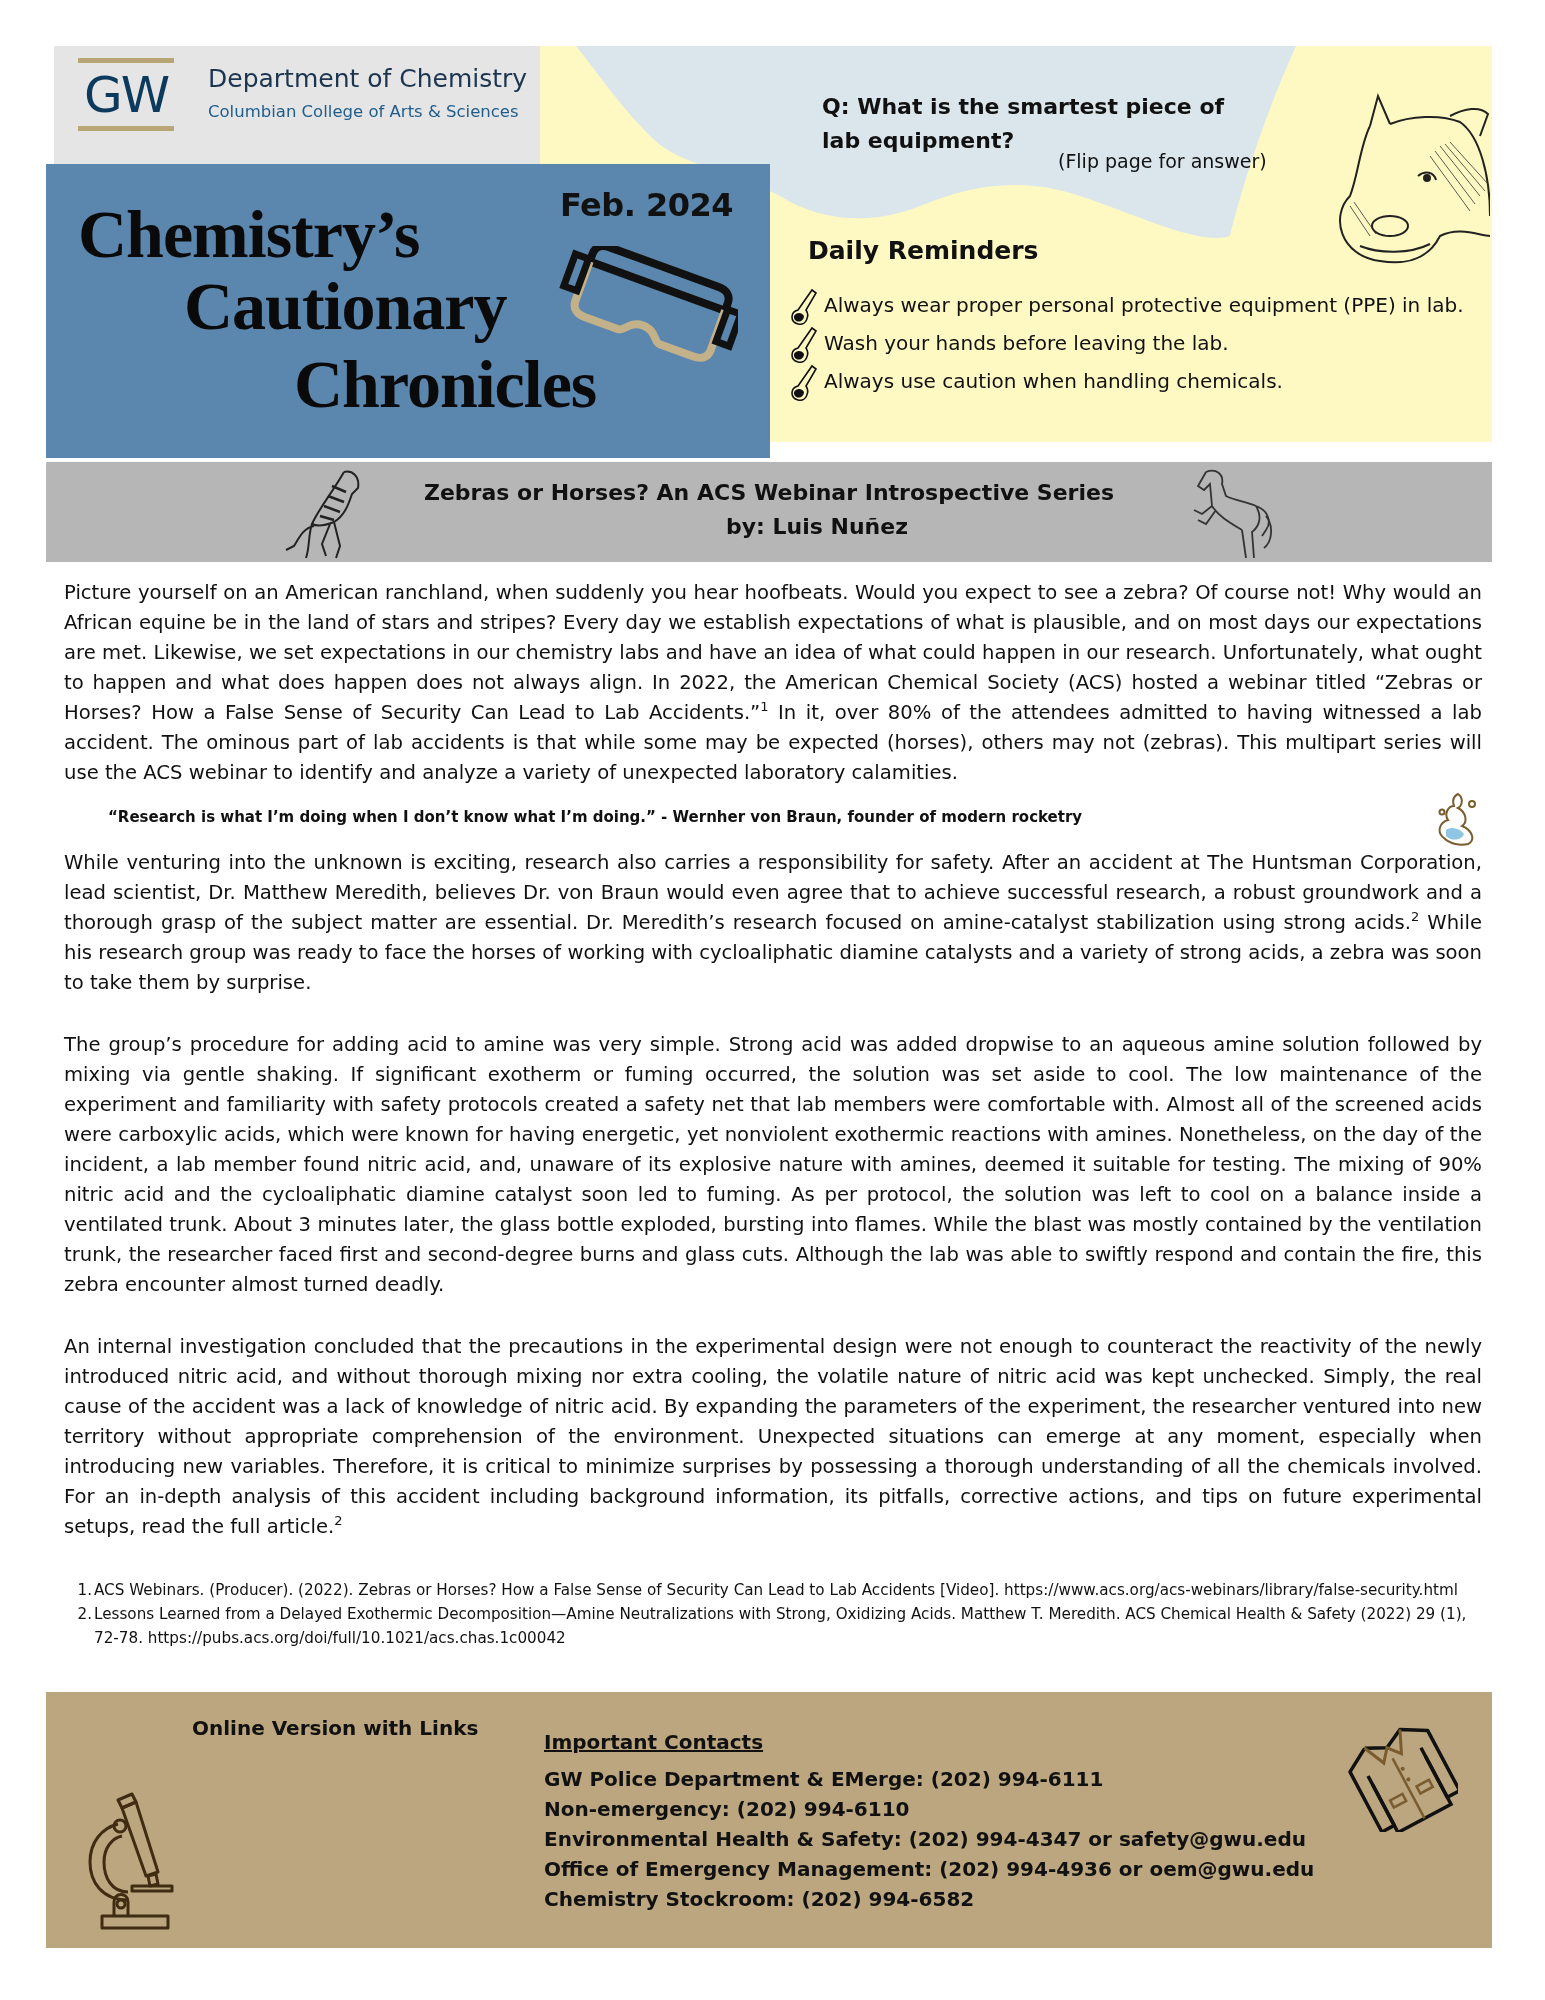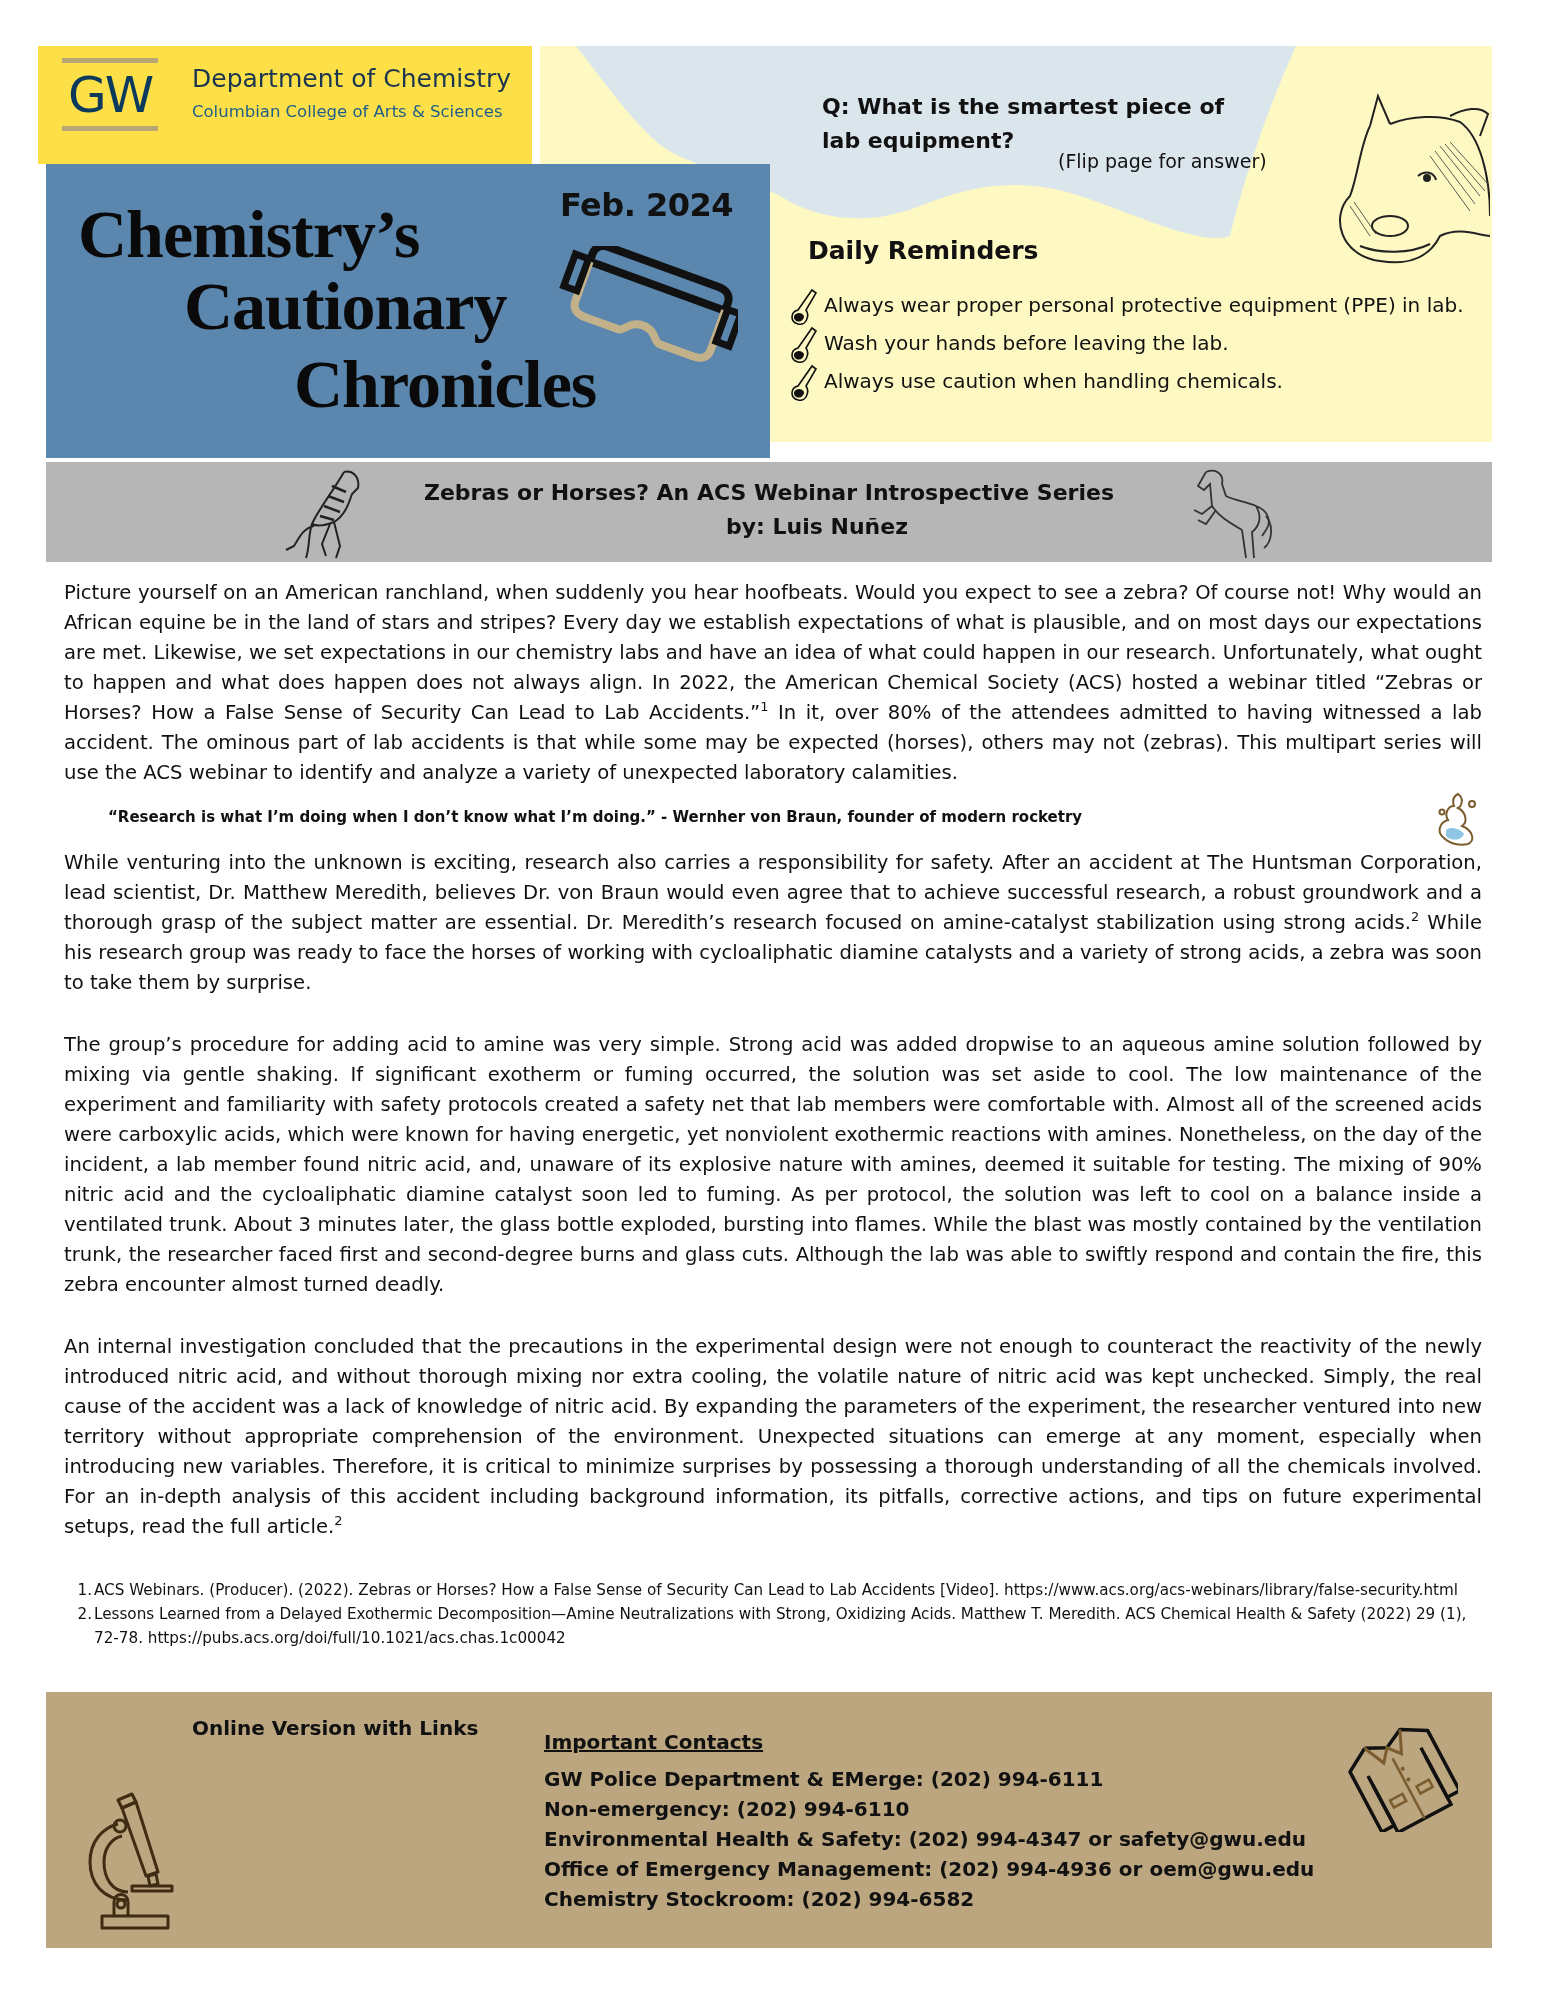--- a/index.html
+++ b/index.html
@@ -1,20 +1,20 @@
 <!DOCTYPE html>
 <html><head>
 <meta charset="utf-8">
 <style>
   * { box-sizing: border-box; margin: 0; padding: 0; }
   html, body { width: 1545px; height: 2000px; background: #ffffff; overflow: hidden; }
   body { position: relative; font-family: "DejaVu Sans", sans-serif; color: #111; }
 
   
-  .logo-area { position: absolute; left: 38px; top: 46px; width: 494px; height: 118px; background: #fde047; }
+  .logo-area { position: absolute; left: 54px; top: 46px; width: 494px; height: 118px; background: #e5e5e5; }
   .gw-mark { position: absolute; left: 24px; top: 12px; width: 96px; height: 74px; }
   .gw-bar { position: absolute; left: 0; width: 96px; height: 5px; background: #b9a677; }
   .gw-bar.top { top: 0; }
   .gw-bar.bot { top: 68px; }
   .gw-text { position: absolute; left: 0; top: 6px; width: 96px; text-align: center; font-family: "DejaVu Sans", sans-serif; font-size: 50px; font-weight: normal; color: #0c3a5c; letter-spacing: -2px; line-height: 62px; }
   .dept-name { position: absolute; left: 154px; top: 18px; font-size: 25px; color: #1b3550; white-space: nowrap; }
   .college-name { position: absolute; left: 154px; top: 56px; font-size: 16.5px; color: #1e5d8c; white-space: nowrap; }
 
   .title-box { position: absolute; left: 46px; top: 164px; width: 724px; height: 294px; background: #5b87ae; }
   .title-line { position: absolute; font-family: "Liberation Serif", serif; font-weight: bold; color: #0a0a0a; font-size: 68px; line-height: 1; white-space: nowrap; letter-spacing: -1px; }

